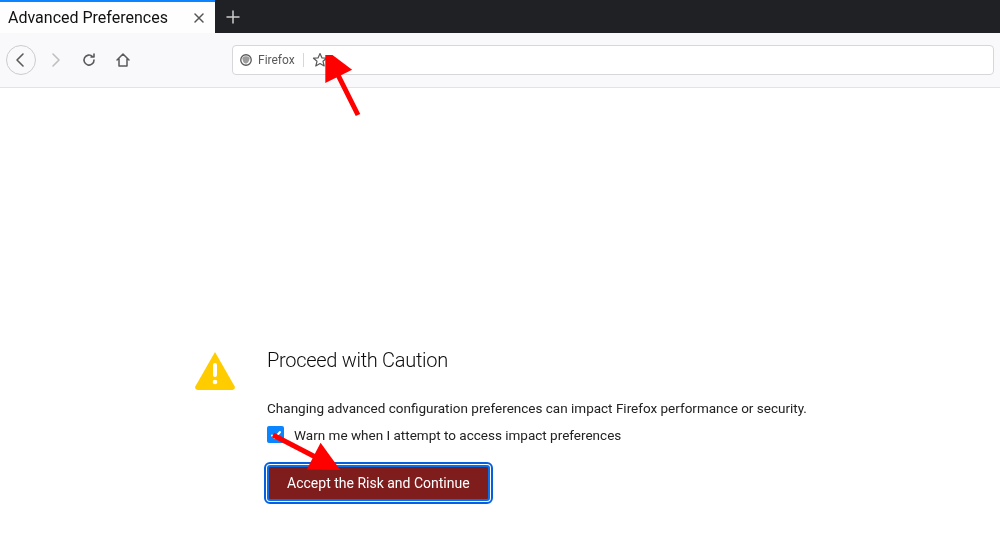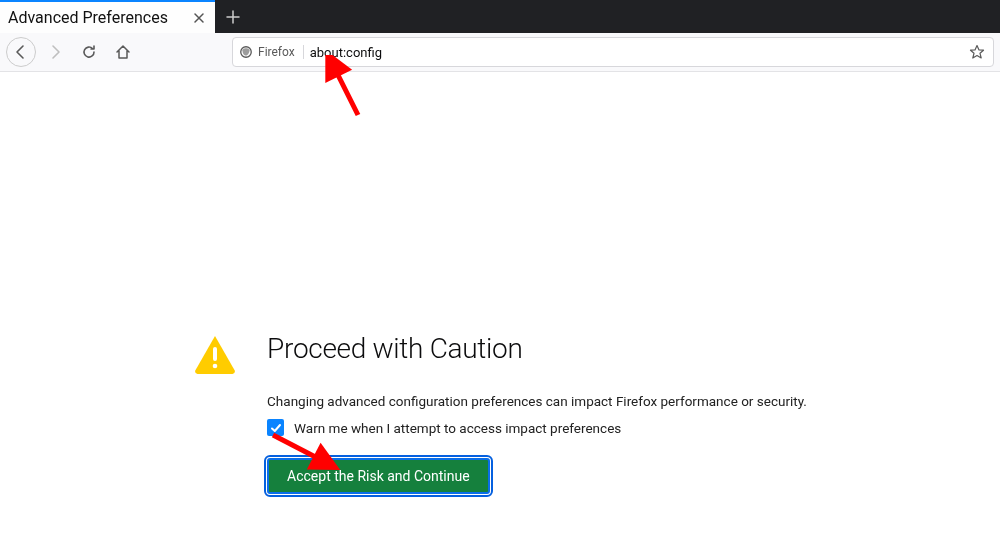--- a/index.html
+++ b/index.html
@@ -51,21 +51,21 @@
       width: 36px;
       display: flex;
       align-items: center;
       justify-content: center;
       color: #ccc;
       font-size: 20px;
       cursor: pointer;
       font-weight: 300;
     }
     .nav-bar {
-      height: 39px;
+      height: 55px;
       background: #f9f9fb;
       border-bottom: 1px solid #e3e3e6;
       display: flex;
       align-items: center;
       padding: 0 6px;
       gap: 4px;
     }
     .nav-btn {
       width: 30px;
       height: 30px;
@@ -131,21 +131,21 @@
     .warning-block {
       display: flex;
       gap: 30px;
       align-items: flex-start;
       max-width: 700px;
     }
     .warning-icon {
       margin-top: 2px;
     }
     .warning-body h1 {
-      font-size: 28px;
+      font-size: 20px;
       font-weight: 300;
       color: #0c0c0d;
       margin-bottom: 28px;
       letter-spacing: -0.3px;
     }
     .warning-body p {
       font-size: 13.5px;
       color: #222;
       margin-bottom: 10px;
     }
@@ -163,21 +163,21 @@
       display: flex;
       align-items: center;
       justify-content: center;
       color: #fff;
     }
     .checkbox-label {
       font-size: 13.5px;
       color: #222;
     }
     .accept-btn {
-      background: #15803d;
+      background: #7f1d1d;
       color: #fff;
       border: 2px solid #0a6ee8;
       outline: 2px solid #0560df;
       outline-offset: 1px;
       border-radius: 3px;
       padding: 8px 18px;
       font-size: 14px;
       cursor: pointer;
       font-family: inherit;
     }
@@ -231,21 +231,20 @@
     <div class="url-bar">
       <div class="url-identity">
         <span class="url-icon">
           <svg width="14" height="14" viewBox="0 0 16 16">
               <circle cx="8" cy="8" r="6" fill="none" stroke="currentColor" stroke-width="1.5"></circle>
               <path d="M4 6 C5 3 11 3 12 6 C12 9 10 12 8 12 C5 12 4 9 4 6" fill="currentColor" opacity="0.6"></path>
             </svg>
         </span>
         <span>Firefox</span>
       </div>
-      <span class="url-text">about:config</span>
       <div class="url-star">
         <svg width="16" height="16" viewBox="0 0 16 16">
             <path d="M8 1.5 L10 6 L14.5 6.2 L11 9.3 L12.2 14 L8 11.5 L3.8 14 L5 9.3 L1.5 6.2 L6 6 Z" fill="none" stroke="currentColor" stroke-width="1.2" stroke-linejoin="round"></path>
           </svg>
       </div>
     </div>
   </div>
 </div>
 
 <div class="content">

